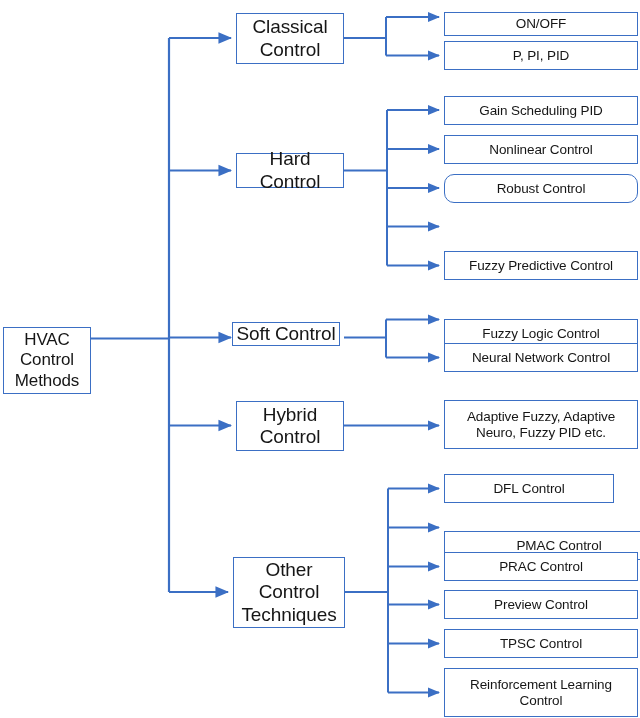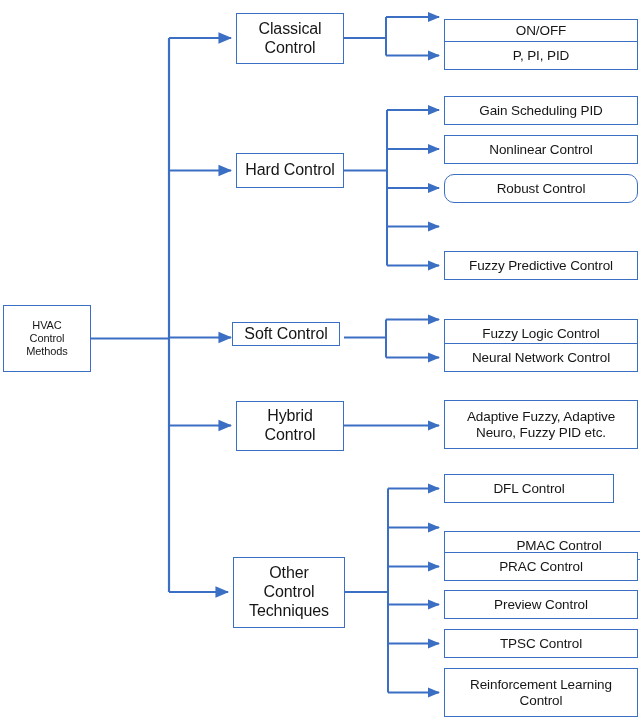--- a/index.html
+++ b/index.html
@@ -24,24 +24,25 @@
     align-items: center;
     justify-content: center;
     text-align: center;
     color: #161616;
     font-size: 13.5px;
     line-height: 1.18;
     letter-spacing: -0.1px;
     padding: 0 3px;
   }
   .node.root {
-    font-size: 11px;
+    font-size: 17px;
+    margin-top: 22px;
   }
   .node.lvl2 {
-    font-size: 16px;
+    font-size: 19px;
   }
   .node.leaf {
     font-size: 13.5px;
   }
   svg.wires {
     position: absolute;
     left: 0;
     top: 0;
     width: 640px;
     height: 718px;
@@ -118,21 +119,21 @@
   <div class="node lvl2" style="left:236px; top:13px; width:108px; height:51px;">Classical<br>Control</div>
 
   <div class="node lvl2" style="left:236px; top:153px; width:108px; height:35px;">Hard Control</div>
 
   <div class="node lvl2" style="left:232px; top:322px; width:108px; height:24px;">Soft Control</div>
 
   <div class="node lvl2" style="left:236px; top:401px; width:108px; height:50px;">Hybrid<br>Control</div>
 
   <div class="node lvl2" style="left:233px; top:557px; width:112px; height:71px;">Other<br>Control<br>Techniques</div>
 
-  <div class="node leaf" style="left:444px; top:19px; width:194px; height:24px;text-align:right;">ON/OFF</div>
+  <div class="node leaf" style="left:444px; top:12px; width:194px; height:24px;text-align:right;">ON/OFF</div>
 
   <div class="node leaf" style="left:444px; top:41px; width:194px; height:29px;">P, PI, PID</div>
 
   <div class="node leaf" style="left:444px; top:96px; width:194px; height:29px;">Gain Scheduling PID</div>
 
   <div class="node leaf" style="left:444px; top:135px; width:194px; height:29px;">Nonlinear Control</div>
 
   <div class="node leaf" style="left:444px; top:174px; width:194px; height:29px;border-radius:10px;">Robust Control</div>
 
 

